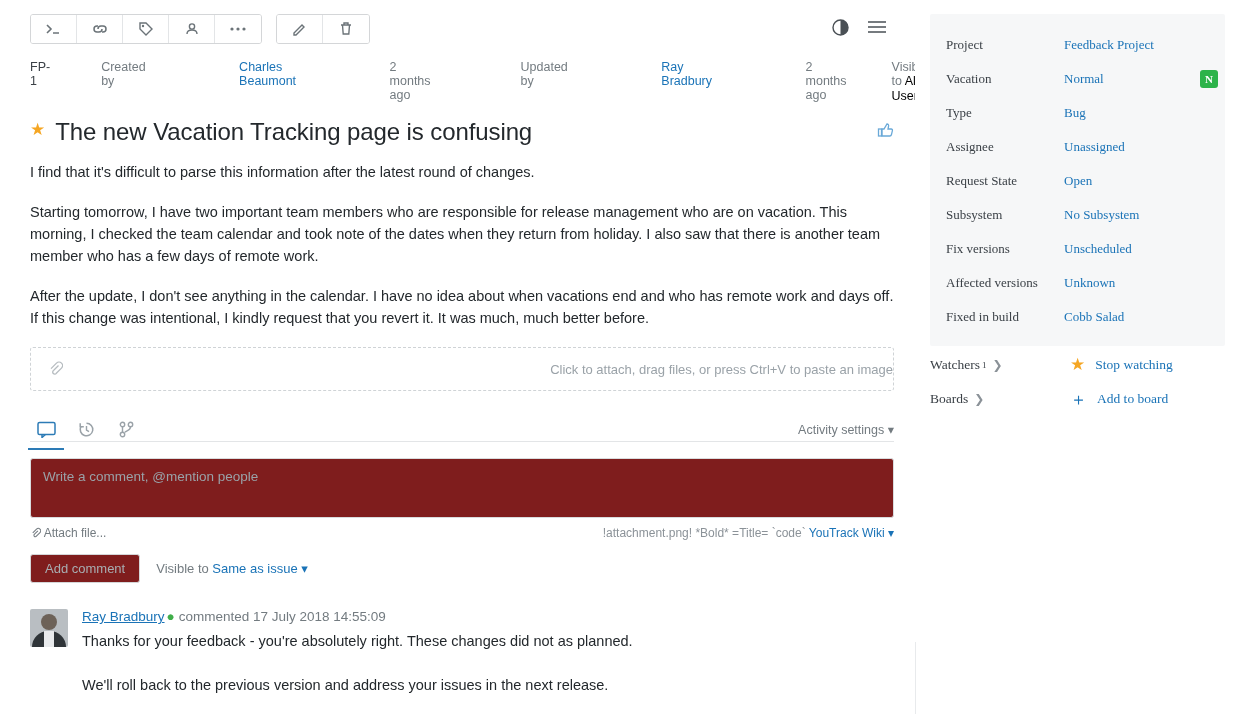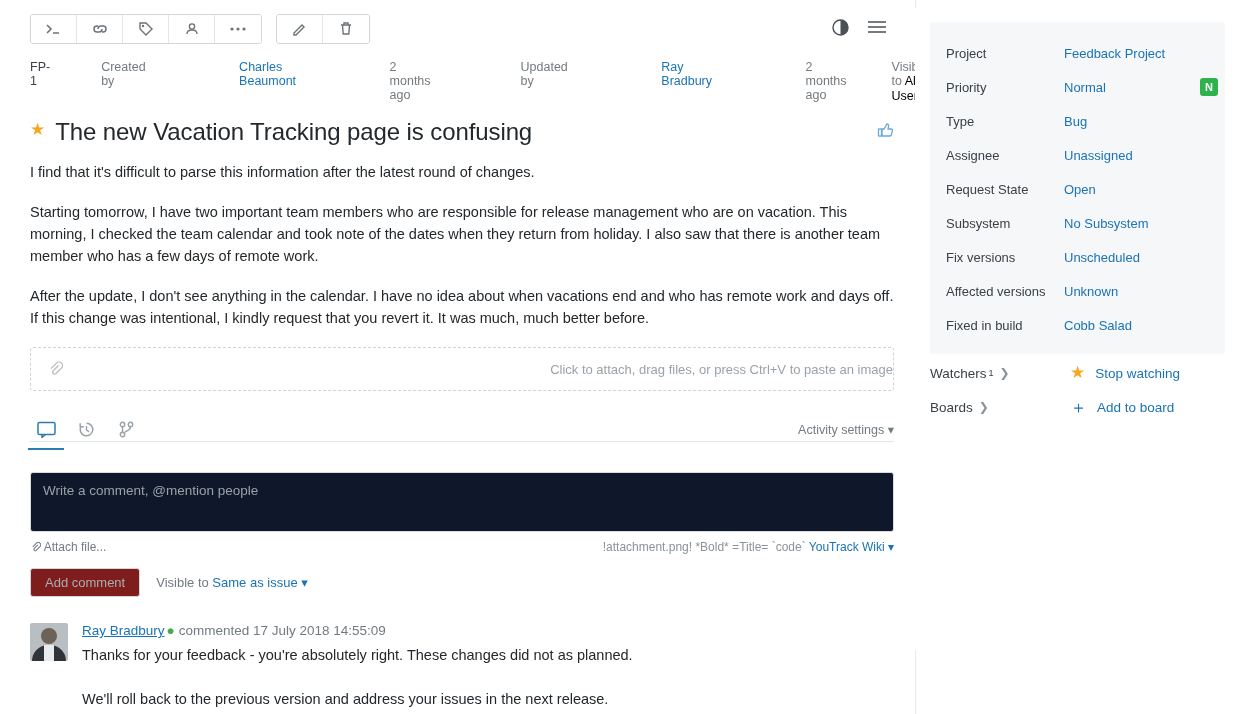--- a/index.html
+++ b/index.html
@@ -60,22 +60,22 @@
 
   
   .act-tabs { margin-top: 26px; display: flex; align-items: center; max-width: 864px; border-bottom: 1px solid #e3e5e7; padding-bottom: 0; }
   .act-tab { width: 32px; height: 24px; display: flex; align-items: center; justify-content: center; color: #9aa2a8; cursor: pointer; margin-right: 8px; position: relative; }
   .act-tab.active { color: #2c7bb6; }
   .act-tab.active::after { content: ""; position: absolute; left: -2px; right: -2px; bottom: -9px; height: 2px; background: #2c7bb6; }
   .act-settings { margin-left: auto; font-size: 12.5px; color: #737b80; cursor: pointer; }
 
   
   .comment-box {
-    margin-top: 30px; max-width: 864px; height: 60px; border: 1px solid #d9dcde; border-radius: 3px;
-    padding: 10px 12px; font-size: 13.5px; color: #9aa2a8; background: #0f172a;
+    margin-top: 16px; max-width: 864px; height: 60px; border: 1px solid #d9dcde; border-radius: 3px;
+    padding: 10px 12px; font-size: 13.5px; color: #9aa2a8; background: #7f1d1d;
   }
   .comment-tools { display: flex; align-items: center; max-width: 864px; margin-top: 8px; font-size: 12px; color: #8b9298; }
   .comment-tools .attach { color: #737b80; }
   .comment-tools .right { margin-left: auto; color: #8b9298; }
   .comment-tools .right .wiki { color: #1a73b7; }
 
   .comment-actions { display: flex; align-items: center; margin-top: 14px; }
   .add-comment {
     border: 1px solid #d4d6d8; border-radius: 3px; background: #7f1d1d; color: #a8aeb2;
     font-size: 13px; padding: 6px 14px; cursor: default;
@@ -90,21 +90,21 @@
   .avatar .body { position: absolute; left: 2px; top: 22px; width: 34px; height: 18px; background: #2f3438; border-radius: 16px 16px 0 0; }
   .avatar .shirt { position: absolute; left: 14px; top: 22px; width: 10px; height: 18px; background: #e8eaec; }
   .thread-content { flex: 1; }
   .c-head { font-size: 13.5px; color: #737b80; }
   .c-head .name { color: #1a73b7; }
   .c-head .dot { color: #3fae49; margin: 0 4px 0 2px; }
   .c-body { font-size: 14.5px; line-height: 22px; color: #23282c; margin-top: 6px; }
   .c-body p { margin: 0 0 22px 0; }
 
   
-  .sidebar { position: absolute; left: 915px; top: 8px; width: 327px; height: 642px; background: #fff; }
+  .sidebar { position: absolute; left: 915px; top: 0; width: 327px; height: 642px; background: #fff; font-family: Liberation Serif, serif; }
   .fields-card { position: absolute; left: 15px; top: 14px; width: 295px; background: #f6f7f8; border-radius: 2px; padding: 14px 0 12px 0; }
   .field-row { display: flex; align-items: center; height: 34px; padding: 0 16px 0 16px; font-size: 13px; position: relative; }
   .field-label { width: 118px; color: #3b4147; flex: none; }
   .field-value { color: #1a73b7; }
   .nbadge {
     position: absolute; right: 7px; top: 8px; width: 18px; height: 18px; border-radius: 3px;
     background: #2db34a; color: #fff; font-size: 11px; font-weight: bold;
     display: flex; align-items: center; justify-content: center;
   }
 
@@ -300,21 +300,21 @@
 
   <div class="vsep"></div>
   <div class="sidebar">
 
     <div class="fields-card">
       <div class="field-row">
         <span class="field-label">Project</span>
         <span class="field-value">Feedback Project</span>
       </div>
       <div class="field-row">
-        <span class="field-label">Priority</span>
+        <span class="field-label">Vacation</span>
         <span class="field-value">Normal</span>
         <span class="nbadge">N</span>
       </div>
       <div class="field-row">
         <span class="field-label">Type</span>
         <span class="field-value">Bug</span>
       </div>
       <div class="field-row">
         <span class="field-label">Assignee</span>
         <span class="field-value">Unassigned</span>

